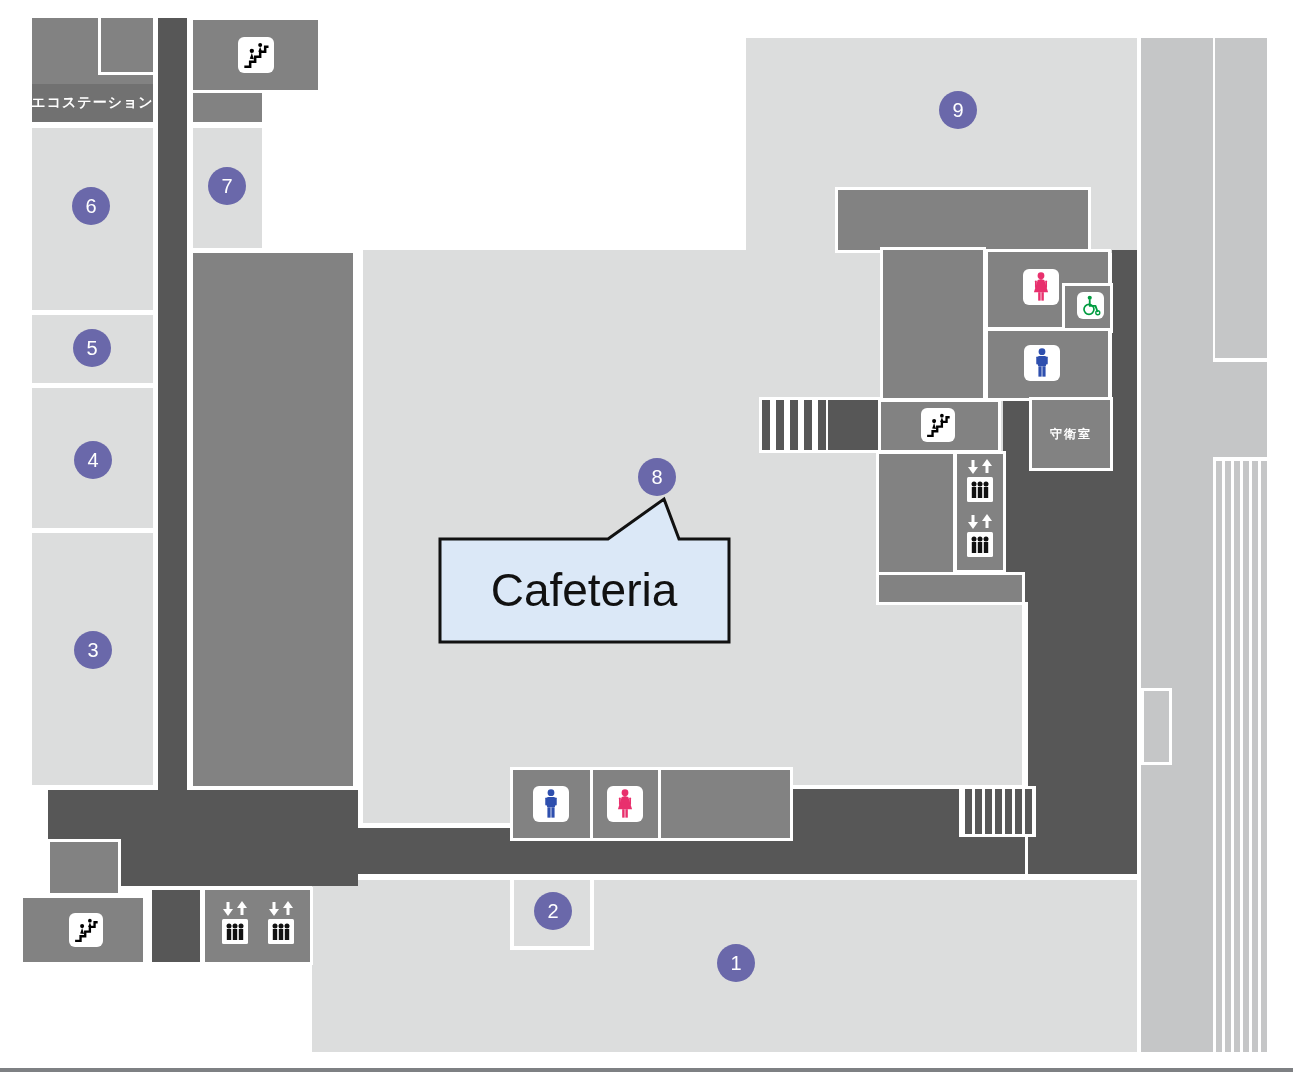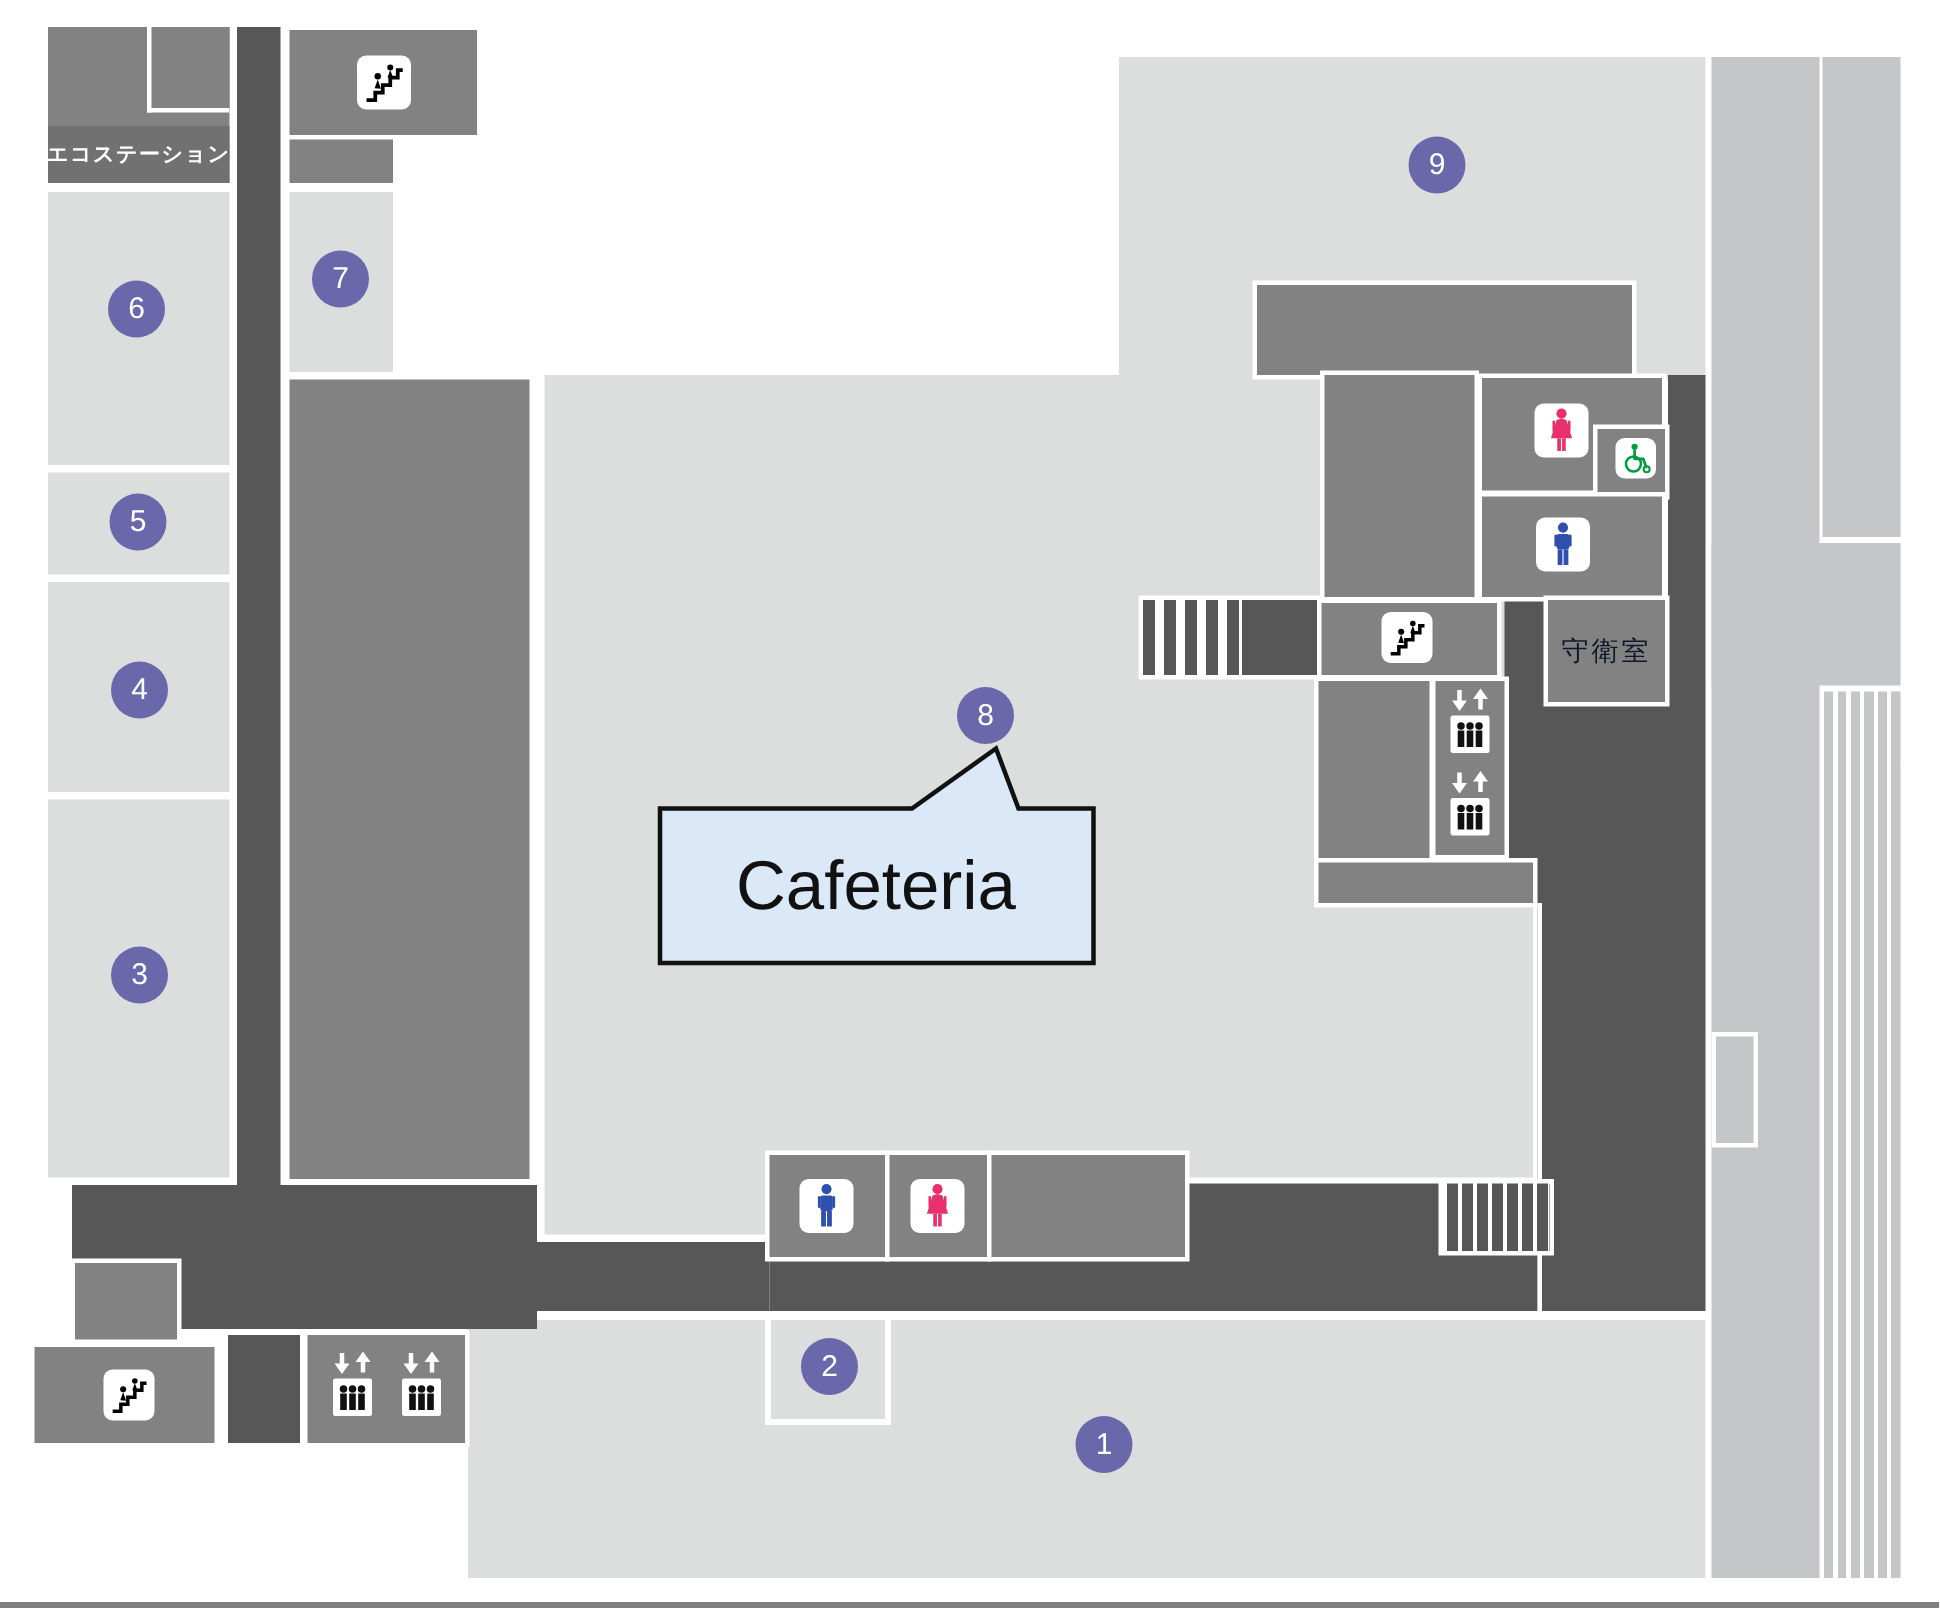--- a/index.html
+++ b/index.html
@@ -12,21 +12,21 @@
   .dark{background:#575757;}
   .wring{box-shadow:0 0 0 3px #fff;}
   .marker{position:absolute;width:38px;height:38px;border-radius:50%;background:#6a68aa;
           color:#fff;font-size:20px;display:flex;align-items:center;justify-content:center;}
   .wbox{position:absolute;background:#fff;border-radius:6px;display:flex;align-items:center;
         justify-content:center;}
   .wbox svg{display:block;}
   .ecolabel{position:absolute;left:32px;top:84px;width:121px;height:38px;background:#717171;
             color:#fff;font-size:14px;font-weight:bold;display:flex;align-items:center;
             justify-content:center;letter-spacing:1px;white-space:nowrap;}
-  .guard{color:#0f172a;font-size:18px;font-weight:normal;display:flex;align-items:center;
+  .guard{color:#ffffff;font-size:12px;font-weight:bold;display:flex;align-items:center;
          justify-content:center;letter-spacing:2px;}
   .hatchH{background:repeating-linear-gradient(90deg,#575757 0 8px,#ffffff 8px 14px) 0 0/66px 100% no-repeat,#575757;}
   .hatchH2{background:repeating-linear-gradient(90deg,#ffffff 0 3px,#575757 3px 10px);}
   .hatchV{background:repeating-linear-gradient(90deg,#c5c6c7 0 6px,#ffffff 6px 9px);}
   .elevsvg{display:block;}
   #callout{position:absolute;left:436px;top:494px;width:300px;height:152px;}
   #callout text{font-family:"Liberation Sans","DejaVu Sans",sans-serif;}
   #divider{position:absolute;left:0;top:1068px;width:1293px;height:4px;background:#7e8083;}
 </style>
 </head>

